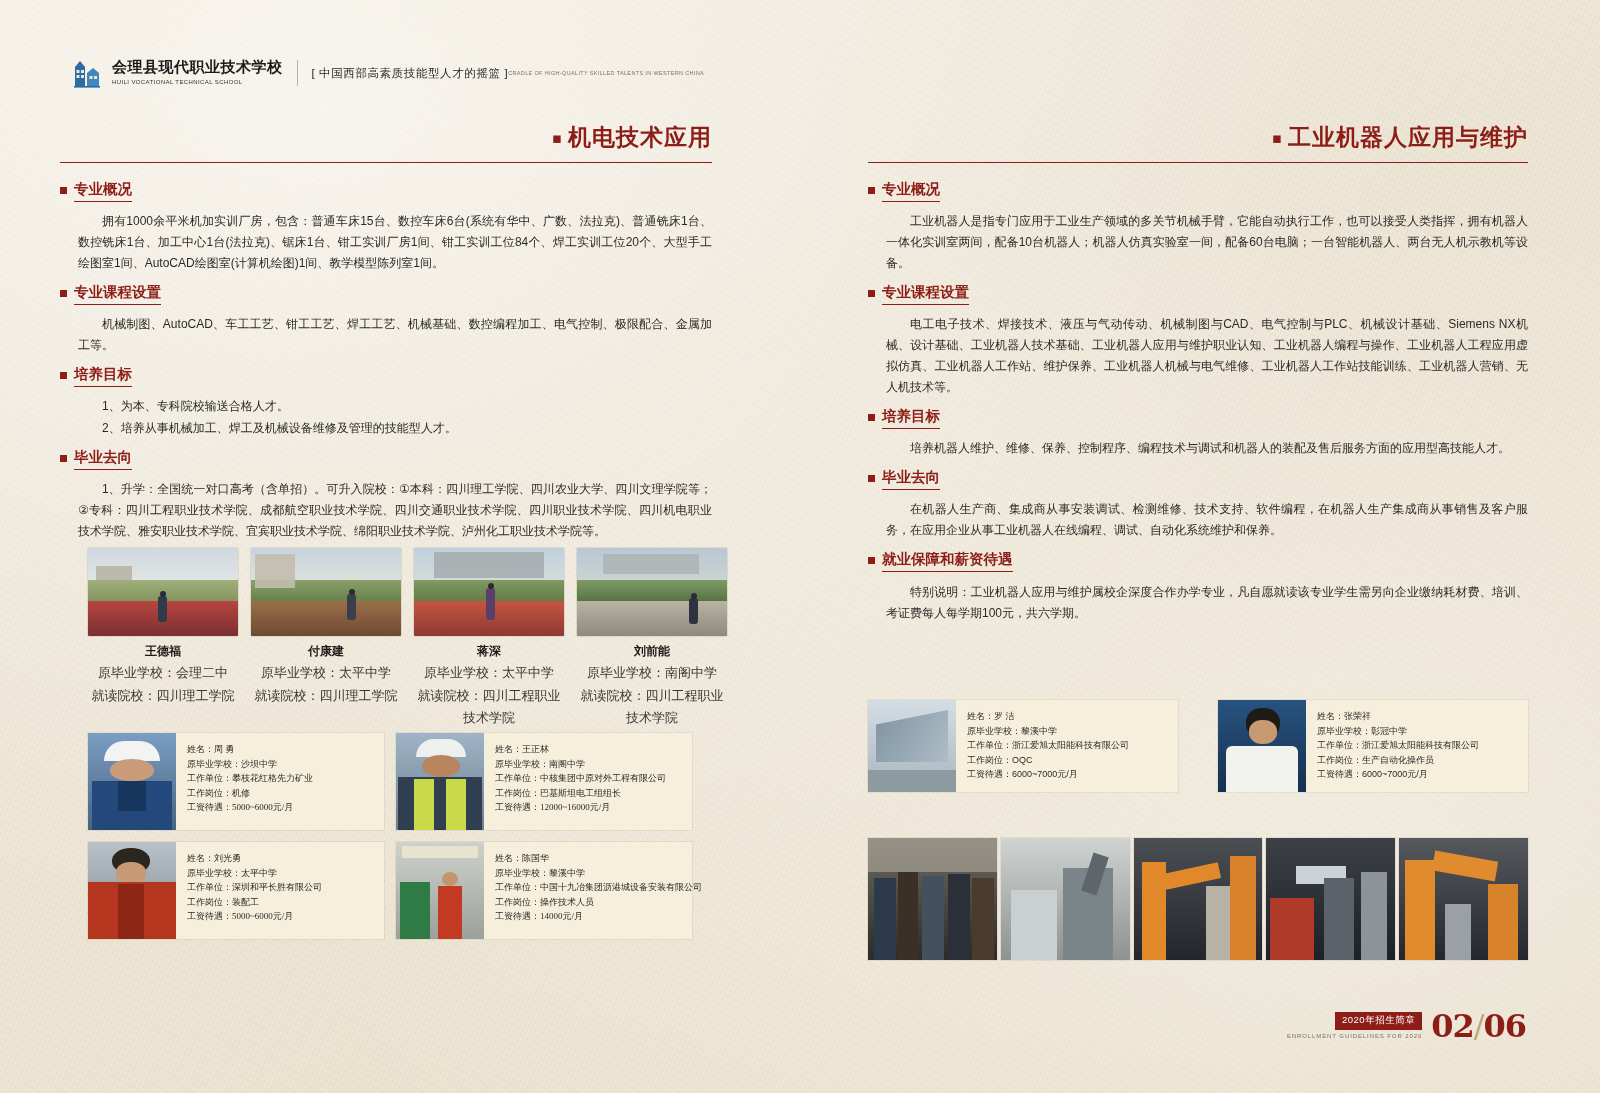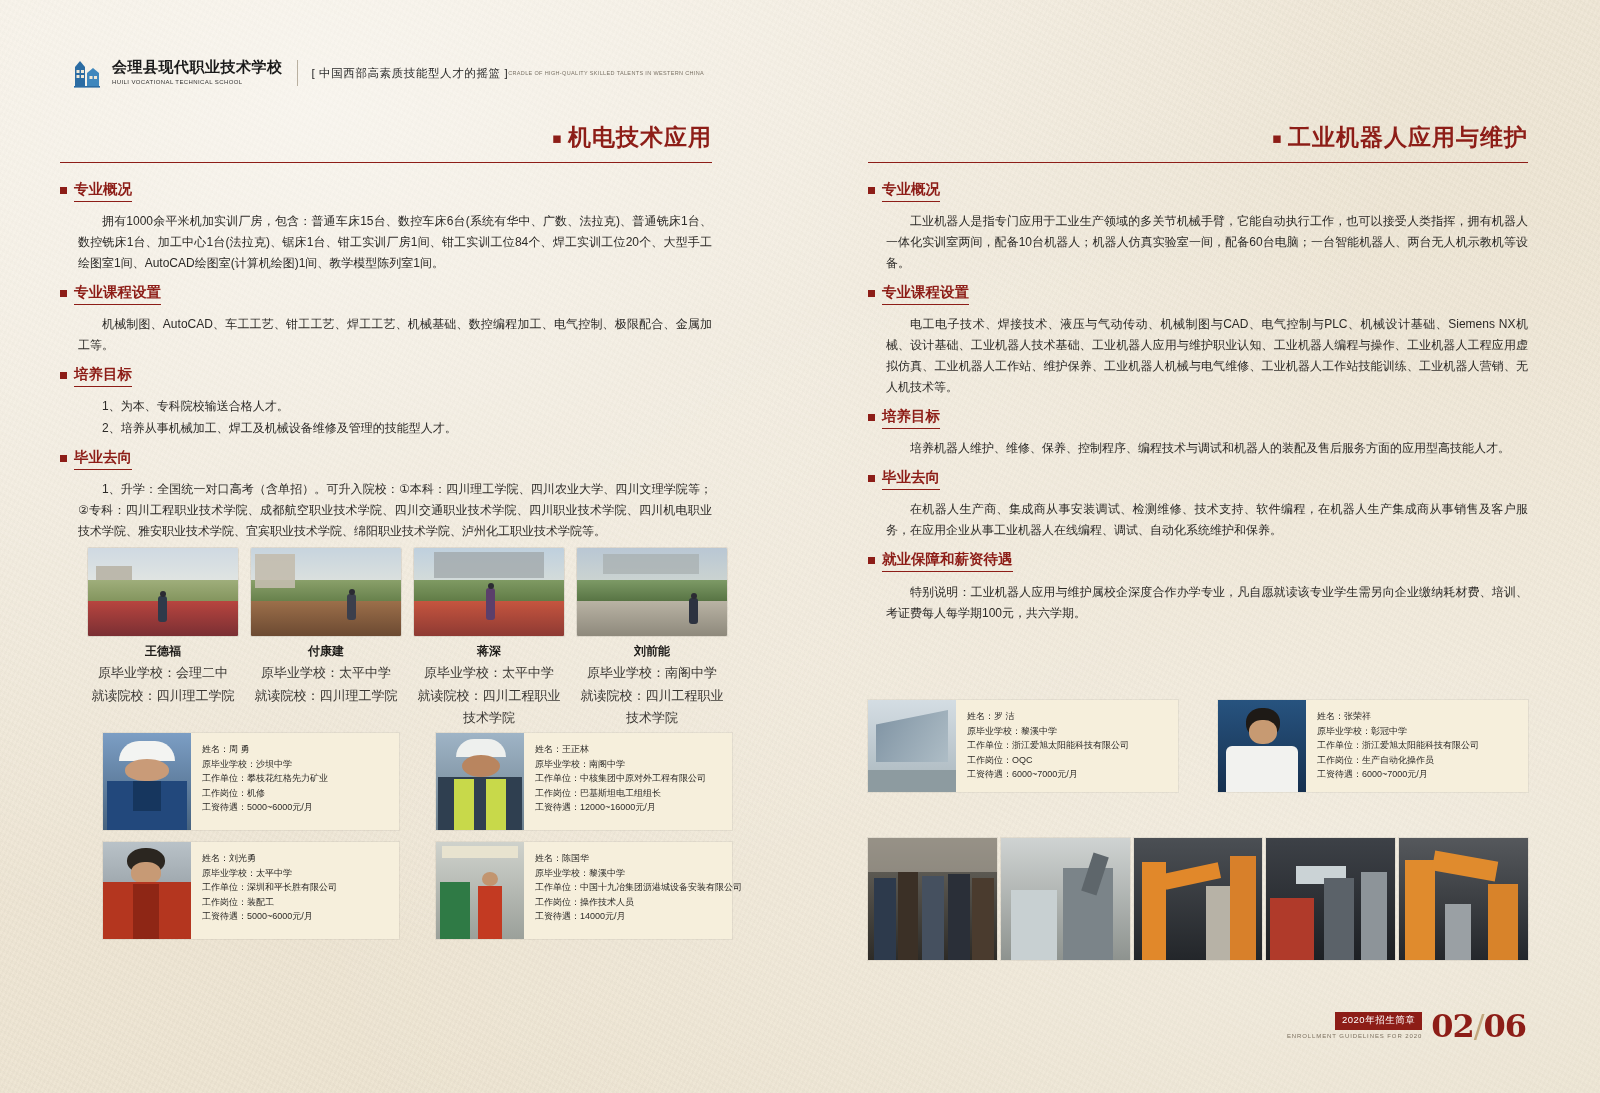--- a/index.html
+++ b/index.html
@@ -81,22 +81,22 @@
   .ph .fg  { position:absolute; left:0; right:0; bottom:0; height:40%; }
   .ph .person { position:absolute; width:9px; height:26px; border-radius:3px; }
   .ph .person::before{ content:""; position:absolute; left:1.5px; top:-5px; width:6px; height:6px; border-radius:50%; background:#2b2b33; }
   .cap-name {
     text-align:center; font-size:12px; font-weight:bold; color:#1d1b18; margin-top:7px;
     font-family:"DejaVu Serif","Liberation Serif",serif;
   }
   .cap-line { text-align:center; font-size:13px; color:#3a3733; line-height:1.65; margin-top:2px; }
 
   
-  .alumni { position:absolute; left:103px; top:733px; width:638px;
-            display:grid; grid-template-columns:296px 296px; gap:12px 37px; }
+  .alumni { position:absolute; left:88px; top:733px; width:638px;
+            display:grid; grid-template-columns:296px 296px; gap:12px 12px;font-family:Liberation Serif, serif; }
   .acard { display:flex; background:#f6efdc; box-shadow:0 0 0 1px rgba(0,0,0,.05); height:97px; }
   .acard .aph { width:88px; flex:0 0 88px; position:relative; overflow:hidden; }
   .acard .atxt { flex:1; padding:9px 8px 0 11px; font-size:9px; line-height:1.62; color:#2c2a27; }
   .acard .atxt div { white-space:nowrap; overflow:hidden; text-overflow:ellipsis; }
 
   
   .r-alumni { position:absolute; left:868px; top:700px; width:660px;
               display:grid; grid-template-columns:310px 310px; gap:0 40px; }
   .r-alumni .acard { height:92px; }
 

